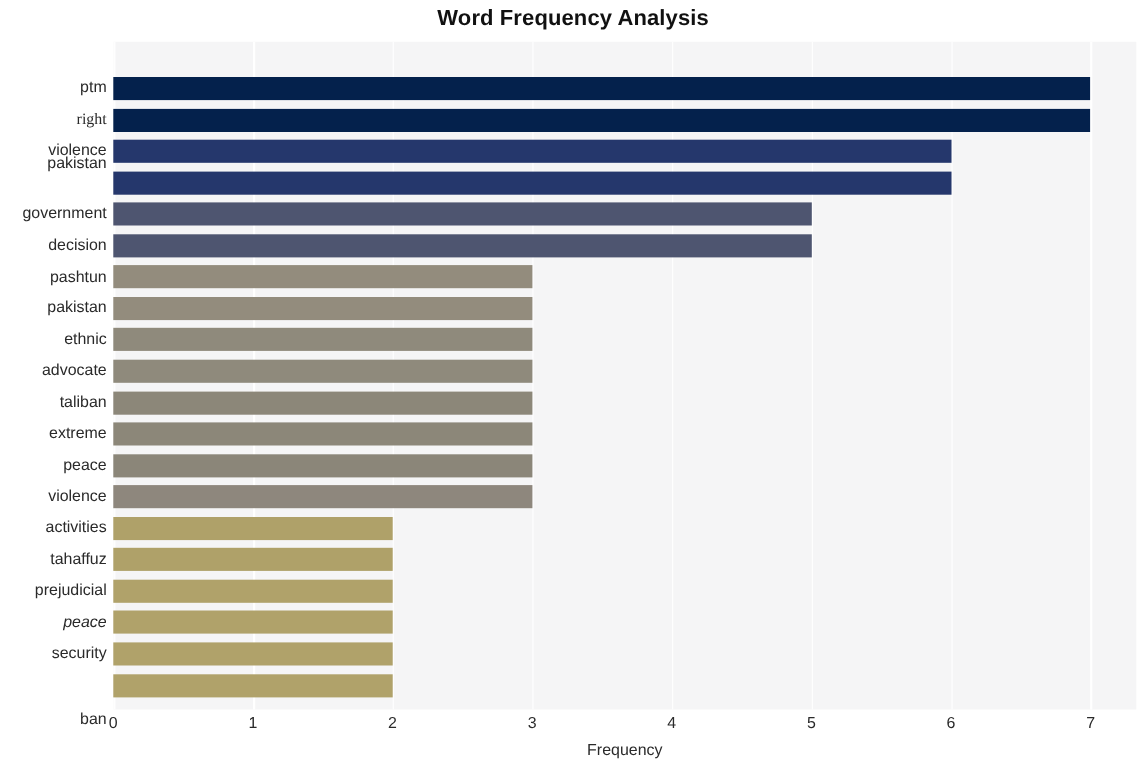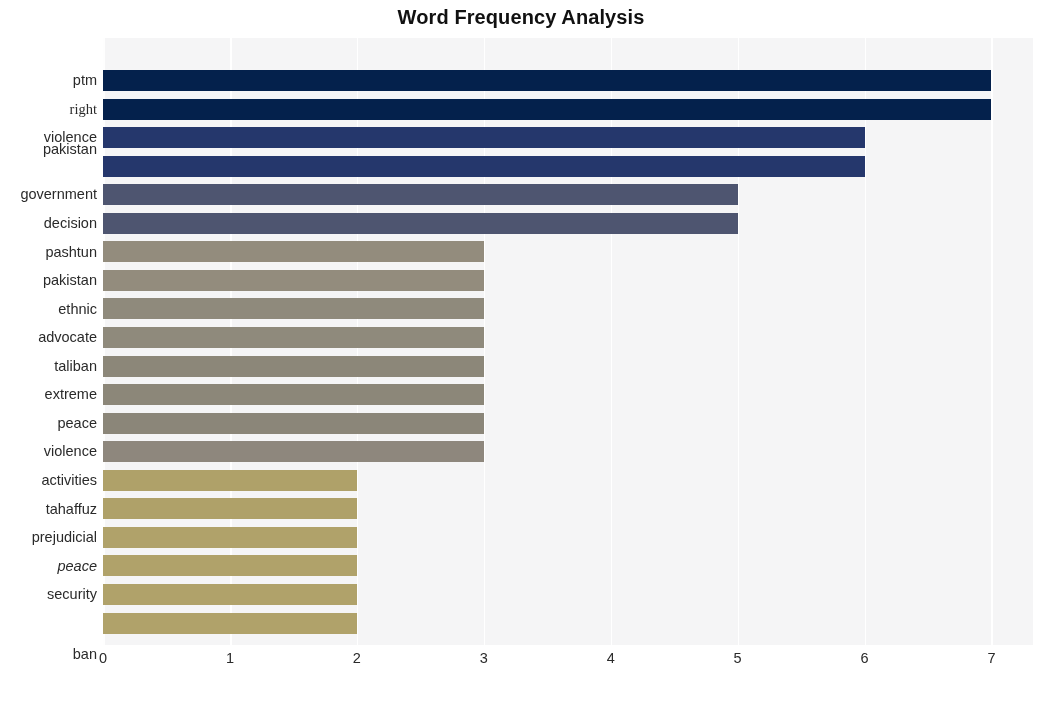--- a/index.html
+++ b/index.html
@@ -218,14 +218,15 @@
       <div class="xtick" style="left: 103px;">0</div>
       <div class="xtick" style="left: 229.928px;">1</div>
       <div class="xtick" style="left: 356.856px;">2</div>
       <div class="xtick" style="left: 483.783px;">3</div>
       <div class="xtick" style="left: 610.711px;">4</div>
       <div class="xtick" style="left: 737.639px;">5</div>
       <div class="xtick" style="left: 864.567px;">6</div>
       <div class="xtick" style="left: 991.495px;">7</div>
     </div>
 
+  <div id="xaxis-label">Frequency</div>
 
 </div>
 
 </body></html>

